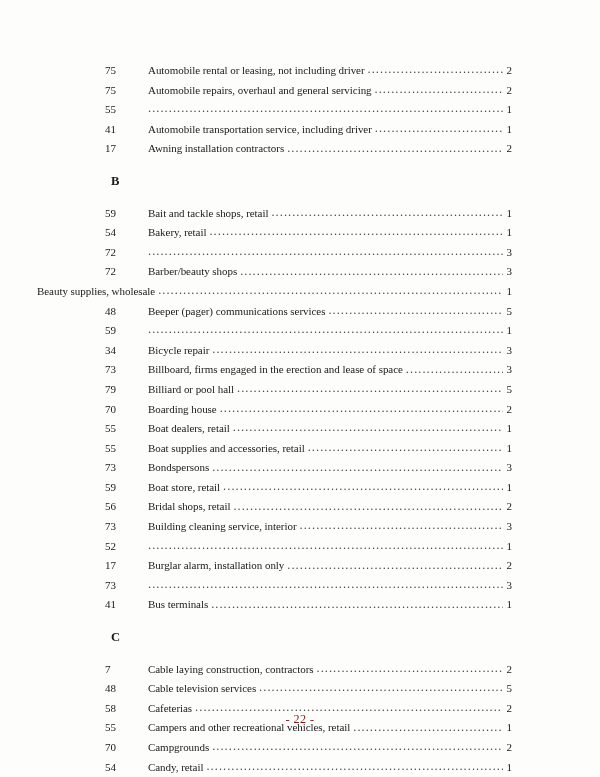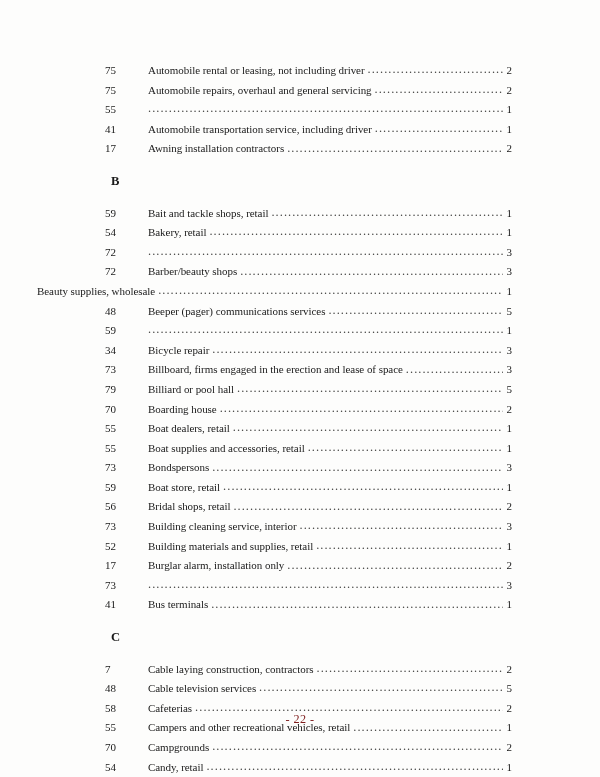--- a/index.html
+++ b/index.html
@@ -245,21 +245,20 @@
             <span class="value">2</span>
           </li>
           <li class="entry">
             <span class="code">73</span>
             <span class="title">Building cleaning service, interior</span>
             <span class="leader"></span>
             <span class="value">3</span>
           </li>
           <li class="entry">
             <span class="code">52</span>
-            <span class="title">Building materials and supplies, retail</span>
             <span class="leader"></span>
             <span class="value">1</span>
           </li>
           <li class="entry">
             <span class="code">17</span>
             <span class="title">Burglar alarm, installation only</span>
             <span class="leader"></span>
             <span class="value">2</span>
           </li>
           <li class="entry">

